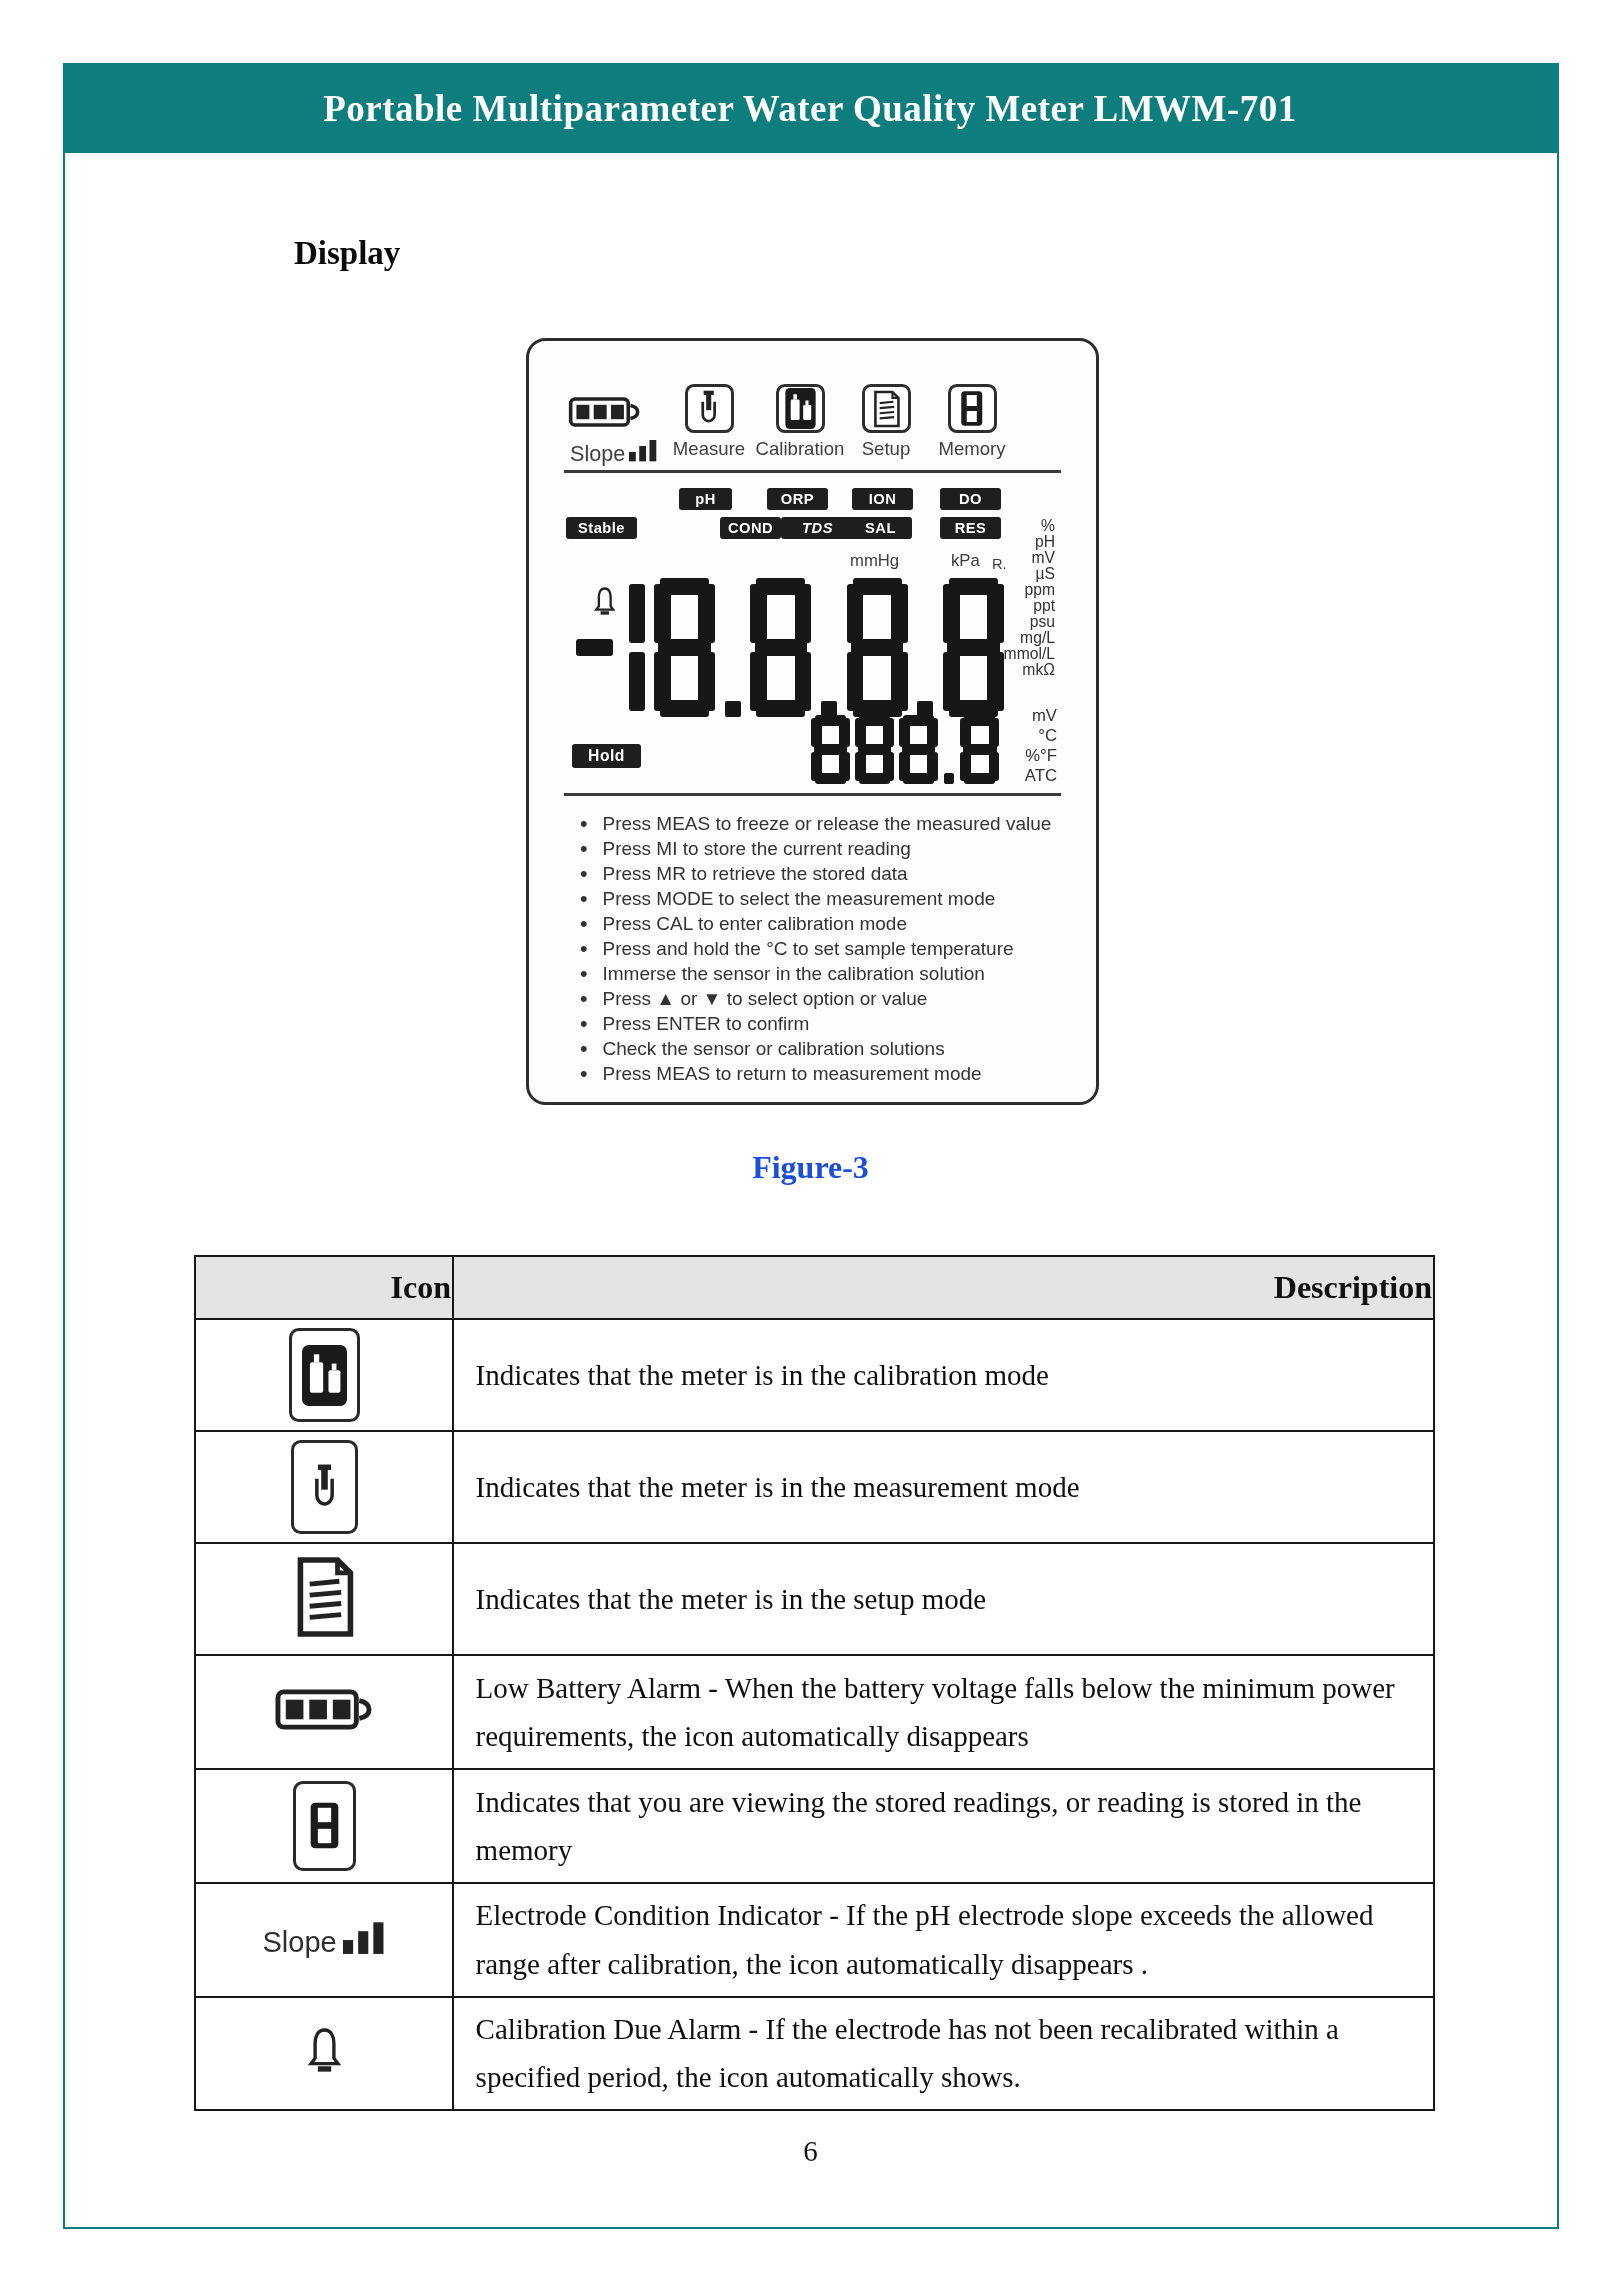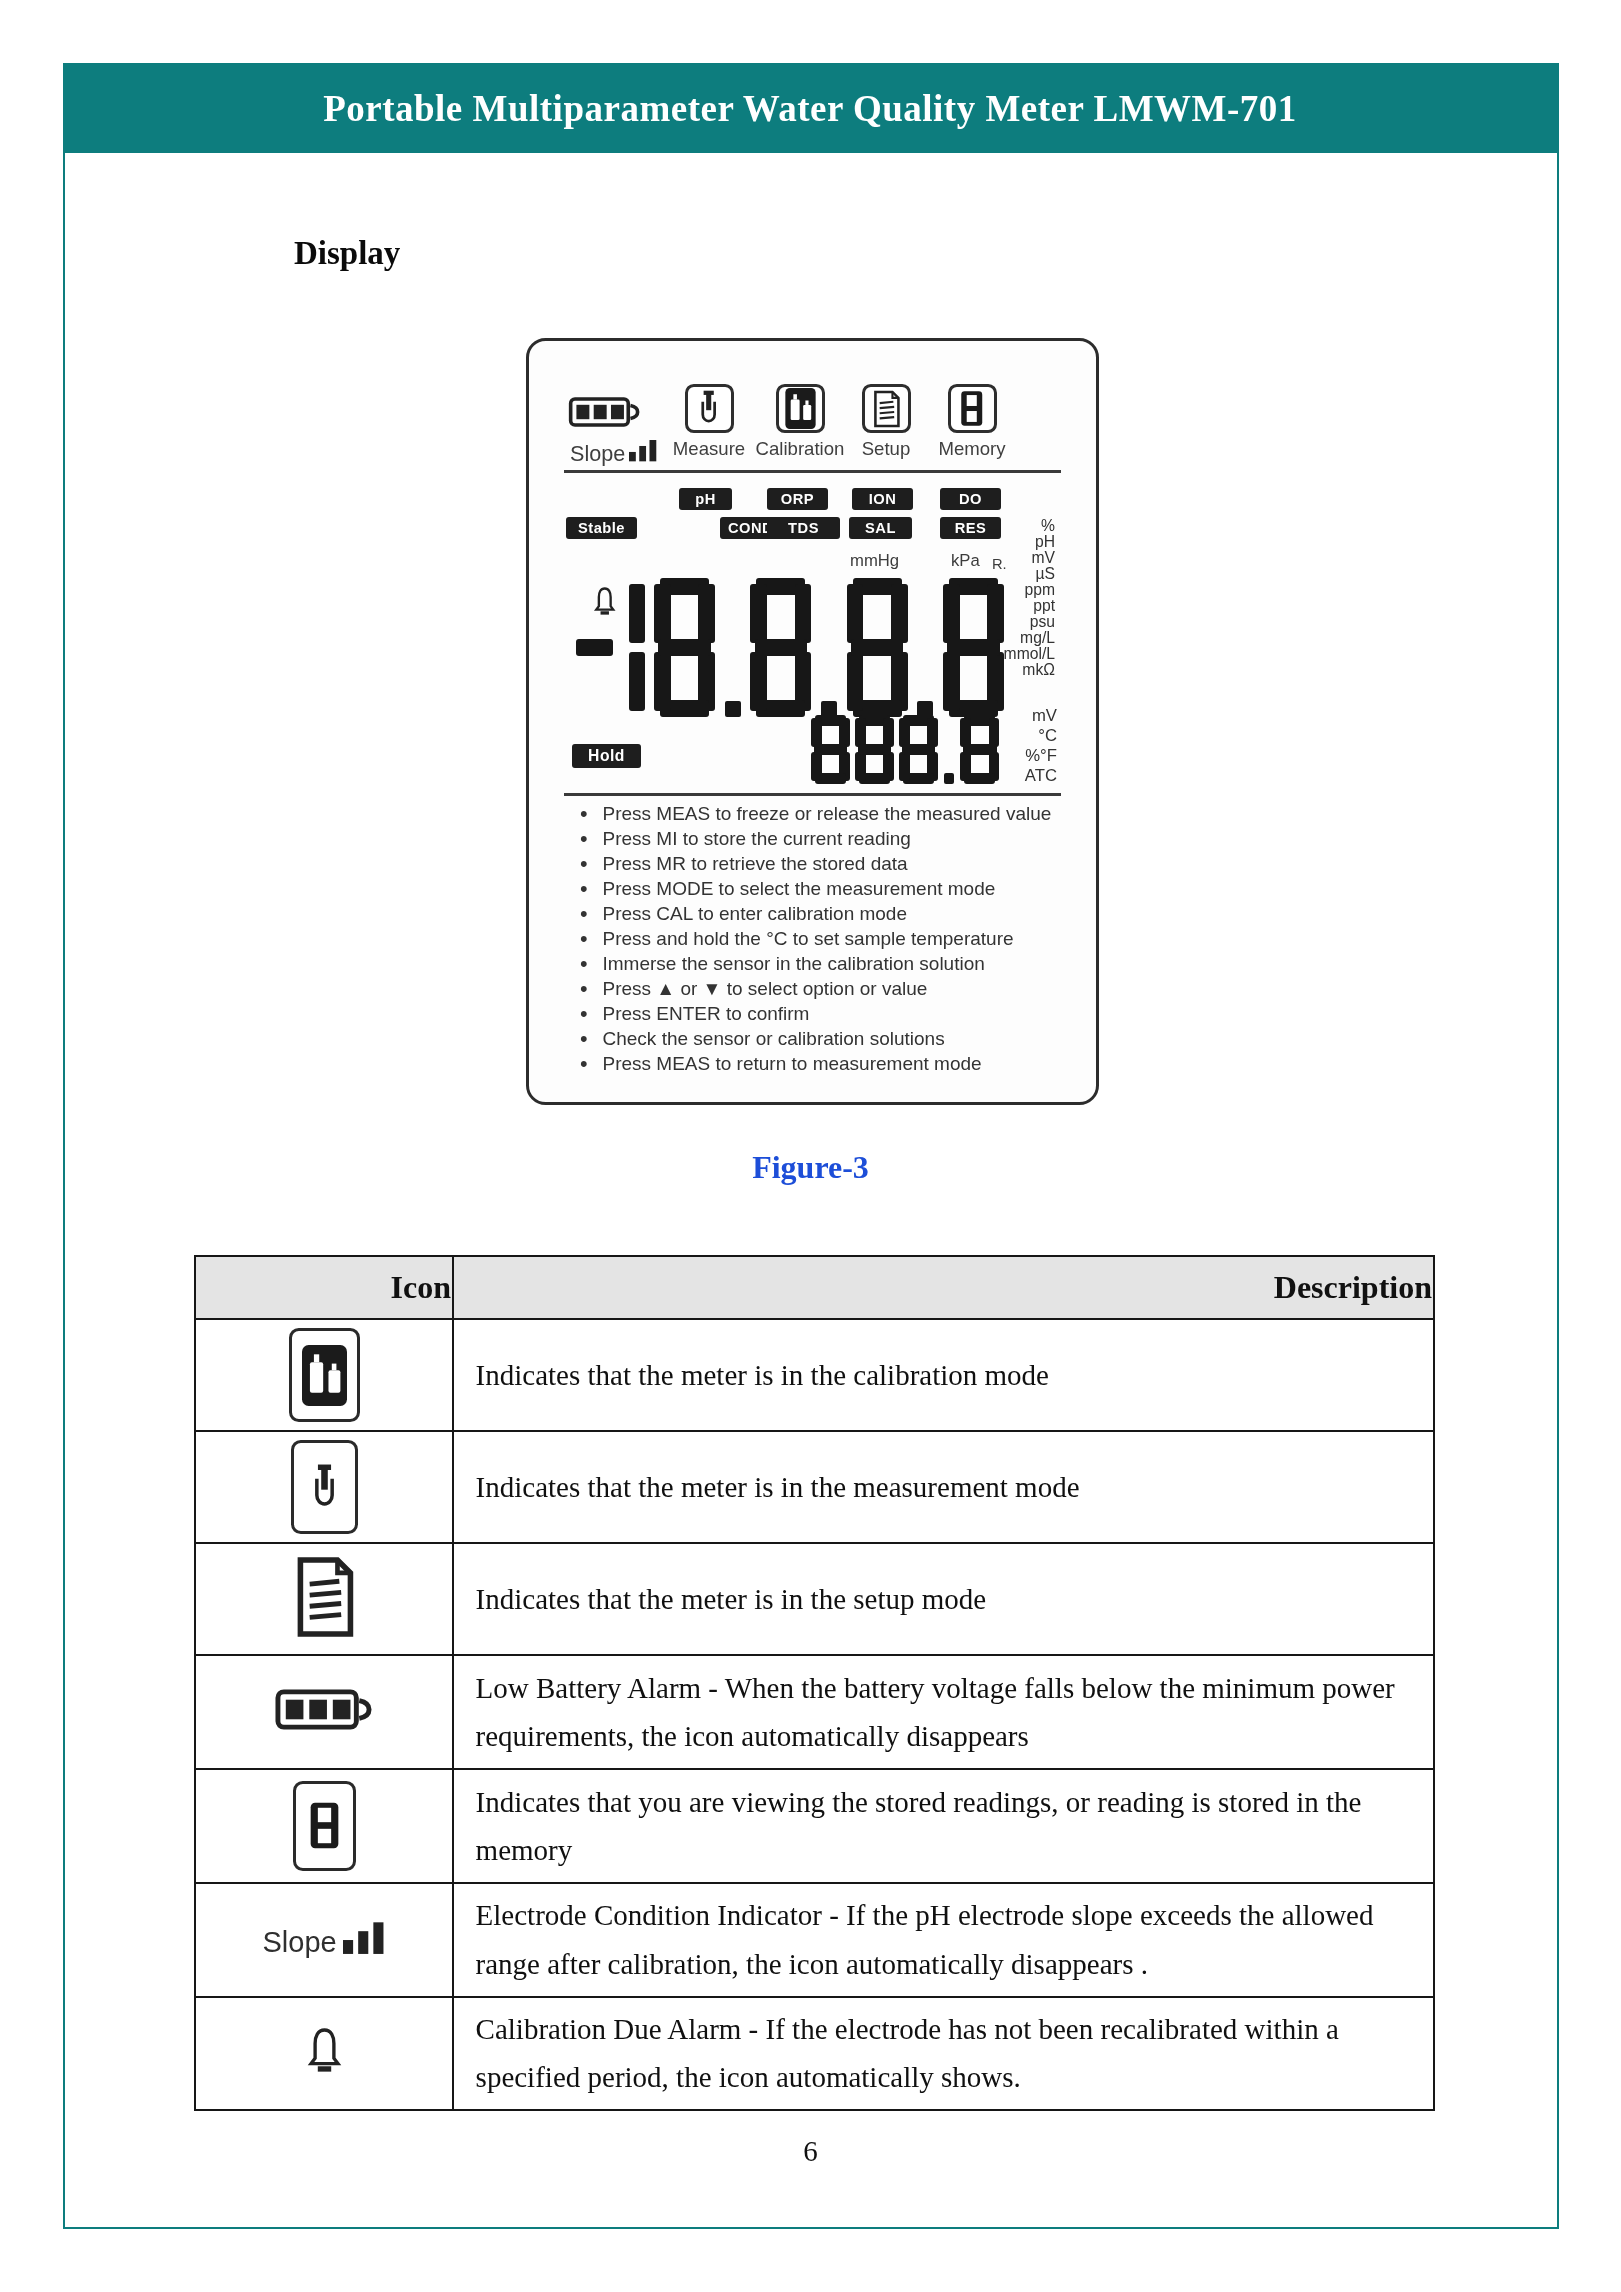--- a/index.html
+++ b/index.html
@@ -61,21 +61,21 @@
     font-size:14.7px;font-weight:bold;display:flex;align-items:center;justify-content:center;
     border-radius:2.9px;letter-spacing:0.5px;
   }
   #badges1 .badge{top:147px;}
   #badges2 .badge{top:176px;}
   #badges1 .badge:nth-child(1){left:150px;width:53px;}
   #badges1 .badge:nth-child(2){left:238px;width:61px;}
   #badges1 .badge:nth-child(3){left:323px;width:61px;}
   #badges1 .badge:nth-child(4){left:411px;width:61px;}
   #badges2 .badge:nth-child(1){left:147px;width:61px;margin-left:44px;}
-  #badges2 .badge:nth-child(2){left:238px;width:73px;}
+  #badges2 .badge:nth-child(2){left:252px;width:73px;font-style:italic;}
   #badges2 .badge:nth-child(3){left:320px;width:63px;}
   #badges2 .badge:nth-child(4){left:411px;width:61px;}
   .stable-badge{position:absolute;left:37px;top:176px;width:71px;height:21.6px;}
   .hold-badge{position:absolute;left:43px;top:403px;width:69px;height:23.5px;font-size:15.7px;}
   .press-unit{position:absolute;font-size:16.7px;color:#3c3c3c;top:210px;}
   .u-mmhg{left:321px;}
   .u-kpa{left:422px;}
   .u-r{left:463px;top:215px;font-size:14.7px;}
   .unit-stack{
     position:absolute;left:465px;top:177px;width:61px;margin:0;padding:0;list-style:none;
@@ -102,21 +102,21 @@
   .seg-f{left:0;top:4%;width:var(--t);height:43%;}
   .seg-b{right:0;top:4%;width:var(--t);height:43%;}
   .seg-e{left:0;bottom:4%;width:var(--t);height:43%;}
   .seg-c{right:0;bottom:4%;width:var(--t);height:43%;}
   .dmin{align-self:center;background:#171717;border-radius:2.9px;}
   .digits-main .dmin{width:37px;height:16.7px;}
   .ddot{align-self:flex-end;background:#171717;border-radius:2px;}
   .digits-main .ddot{width:15.7px;height:15.7px;margin:0 1px;}
   .digits-sec .ddot{width:10.8px;height:10.8px;margin:0 1px;}
   .instructions{
-    position:absolute;left:49px;top:460px;right:25.5px;margin:0;padding:0;list-style:none;
+    position:absolute;left:49px;top:470px;right:25.5px;margin:0;padding:0;list-style:none;
   }
   .instructions li{
     position:relative;padding-left:24.5px;font-size:19px;line-height:25px;
     color:#333;white-space:nowrap;
   }
   .instructions li::before{content:"\2022";position:absolute;left:2px;font-size:21.6px;}
 
   
   .icon-table{
     position:absolute;left:194px;top:1255px;width:1239px;

